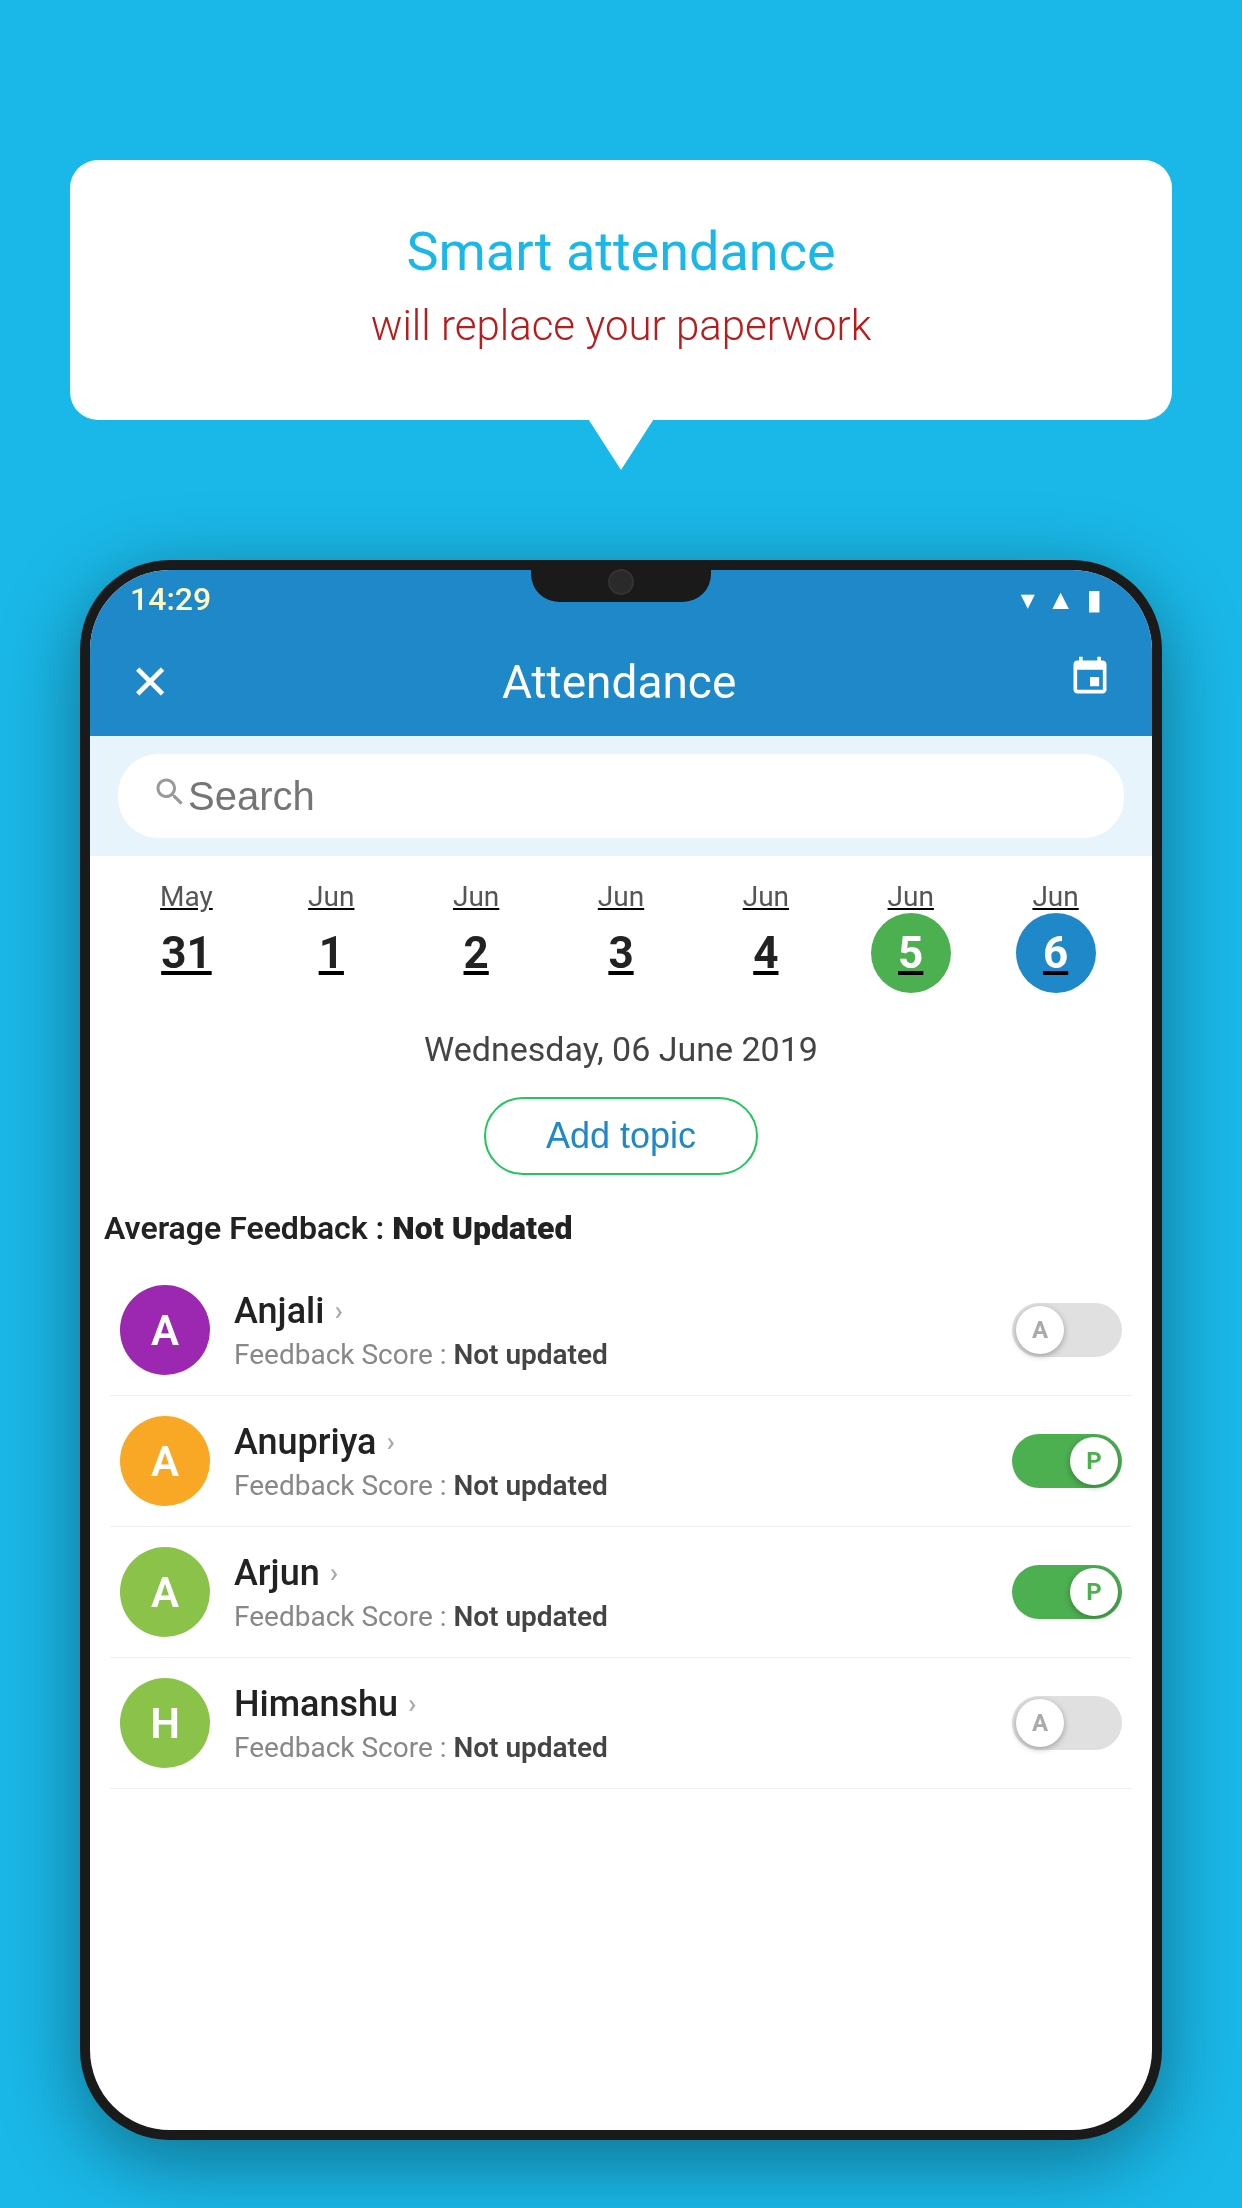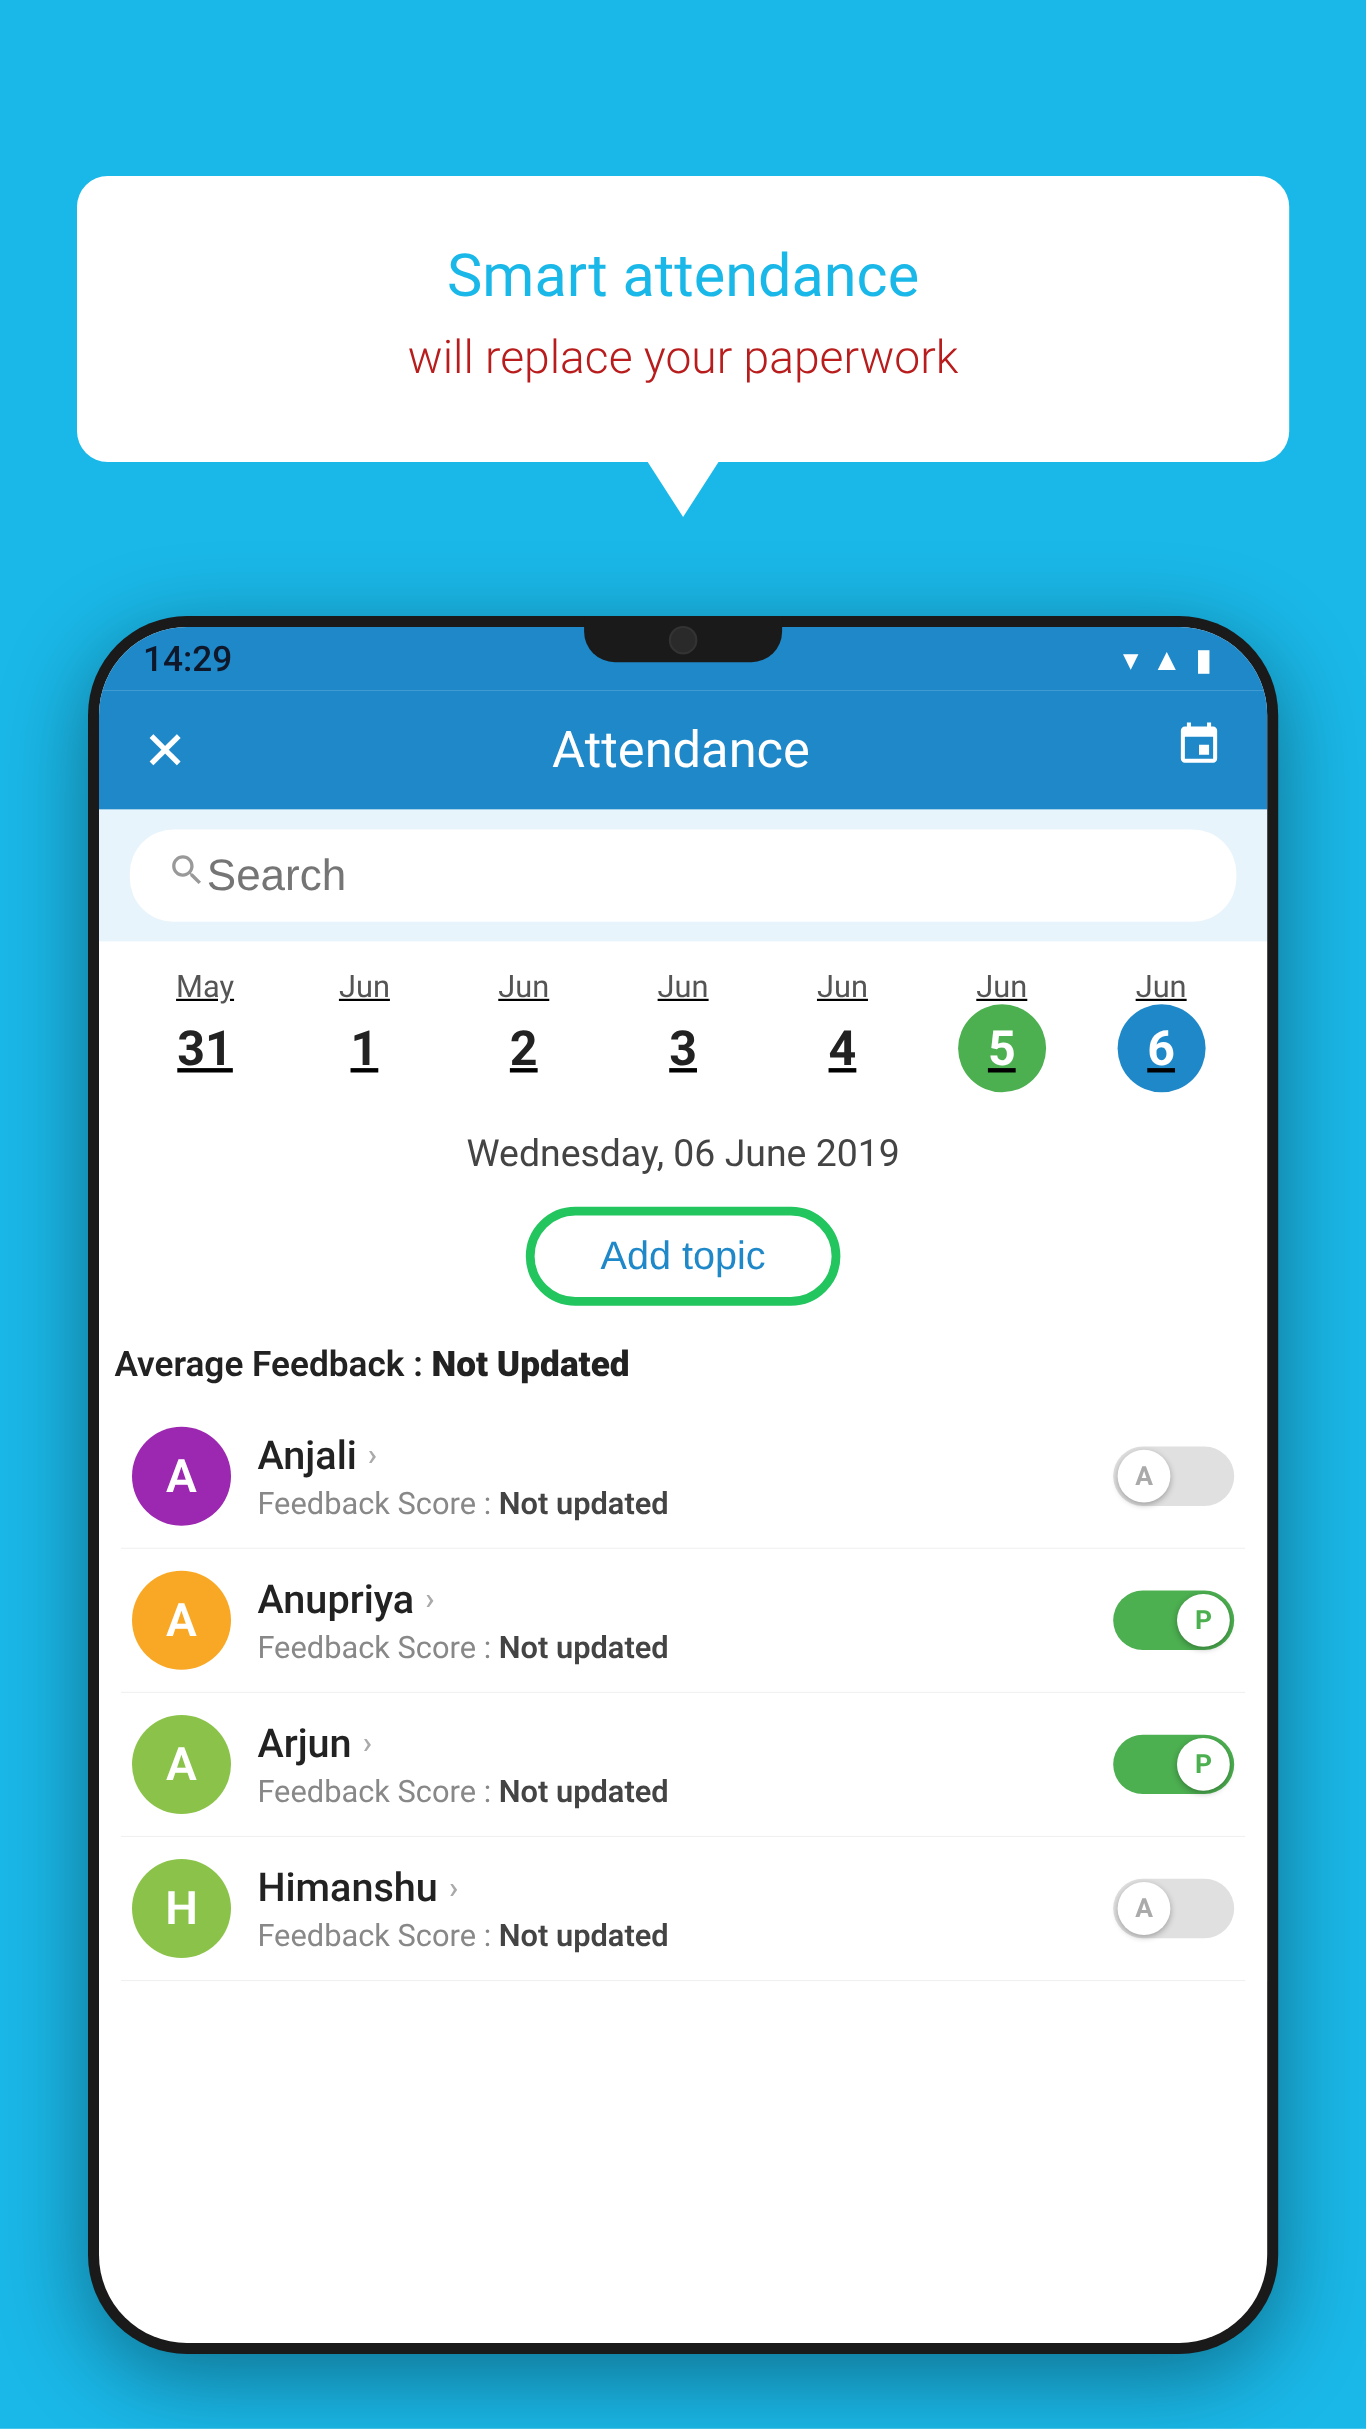--- a/index.html
+++ b/index.html
@@ -100,21 +100,21 @@
     
     .status-bar {
       background: #1e88c8;
       height: 58px;
       display: flex;
       align-items: center;
       justify-content: space-between;
       padding: 0 50px 0 40px;
     }
     .status-time {
-      color: #0f172a;
+      color: #fef9c3;
       font-size: 32px;
       font-weight: 500;
     }
     .status-icons {
       display: flex;
       align-items: center;
       gap: 12px;
     }
     .wifi-icon, .signal-icon, .battery-icon {
       color: white;
@@ -221,21 +221,21 @@
       background: white;
     }
 
     
     .add-topic-container {
       text-align: center;
       padding: 18px 0 22px;
       background: white;
     }
     .add-topic-btn {
-      border: 8px solid #22c55e;
+      border: 2px solid #22c55e;
       color: #1e88c8;
       border-radius: 50px;
       padding: 16px 60px;
       font-size: 36px;
       background: transparent;
       cursor: pointer;
     }
 
     
     .avg-feedback {

